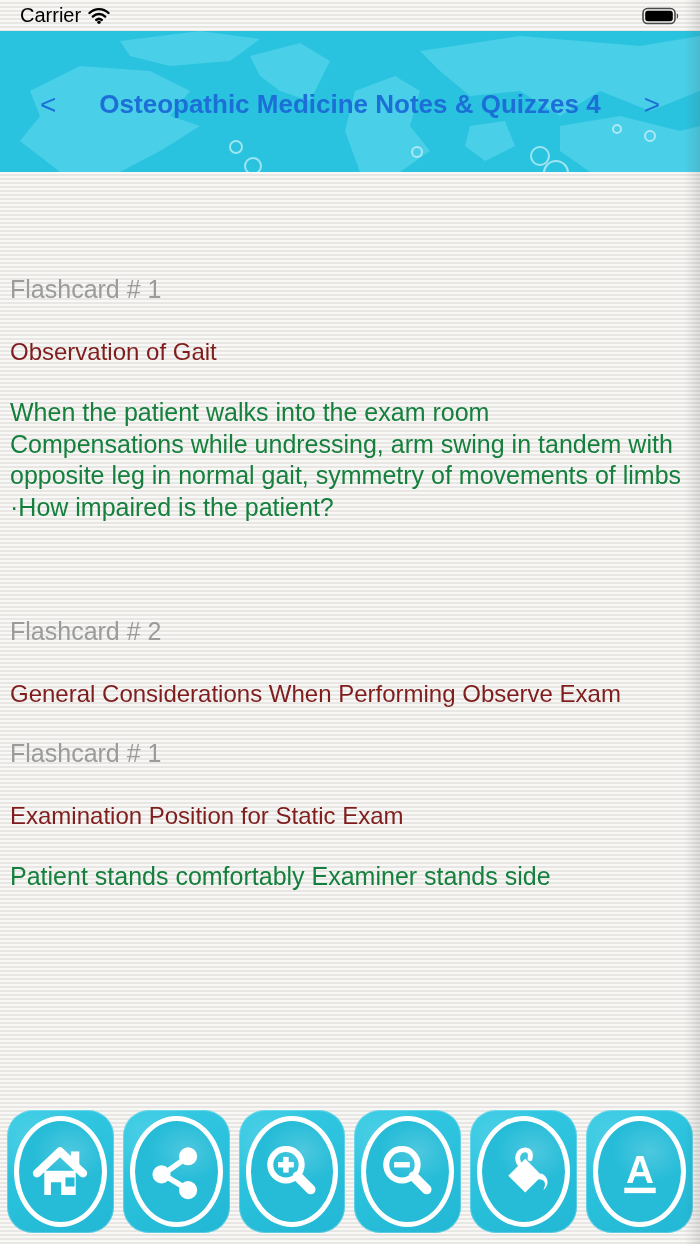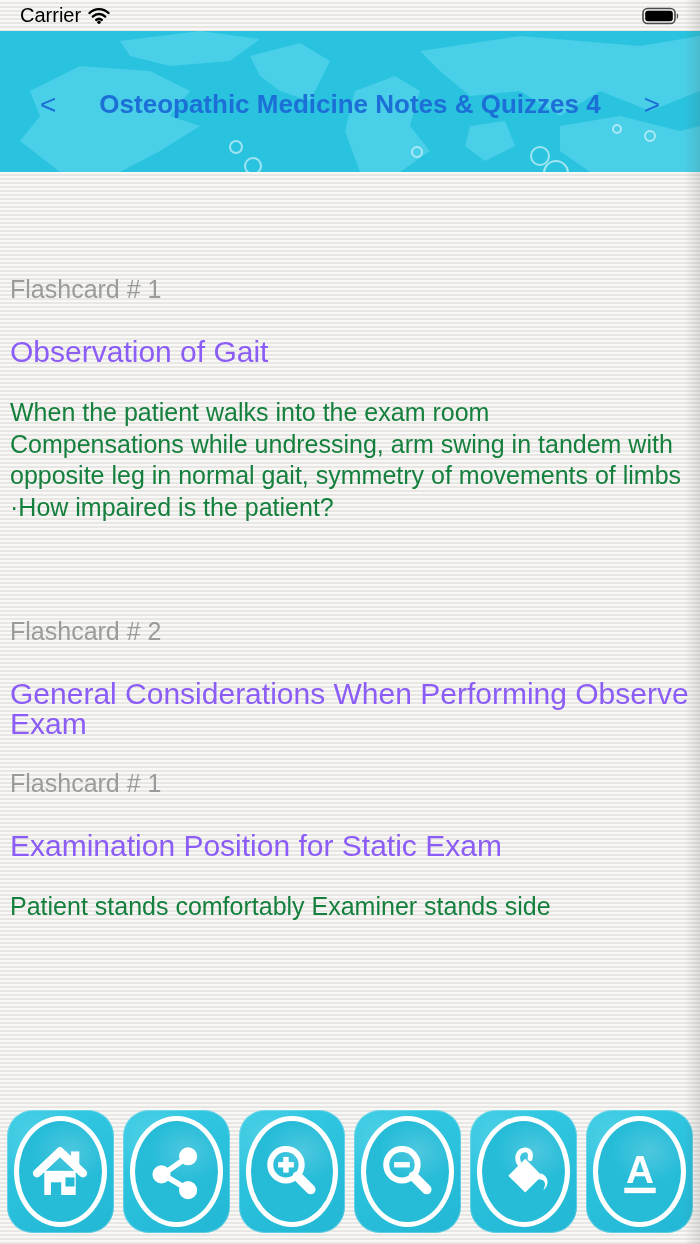--- a/index.html
+++ b/index.html
@@ -54,21 +54,21 @@
     color:#1c6fd6;font-size:26px;font-weight:700;
     white-space:nowrap;text-align:center;flex:1;
   }
   
   .content{
     position:absolute;top:172px;left:0;right:0;bottom:0;
     padding:103px 10px 0;box-sizing:border-box;overflow:hidden;z-index:6;
   }
   .card-label{font-size:25px;line-height:29px;color:#9b9b9b;margin:0 0 33px;}
   .card-title{
-    font-size:30px;line-height:30px;color:#8b5cf6;margin:0 0 30px;
+    font-size:24px;line-height:30px;color:#7f1d1d;margin:0 0 30px;
     cursor:pointer;display:inline-block;
   }
   .card-body{
     font-size:25px;line-height:31.5px;color:#15803d;margin:0 0 94px;
     white-space:pre-line;
   }
   
   .toolbar{
     position:absolute;left:0;right:0;bottom:11px;height:123px;
     display:flex;gap:9px;padding:0 7px;box-sizing:border-box;z-index:30;

